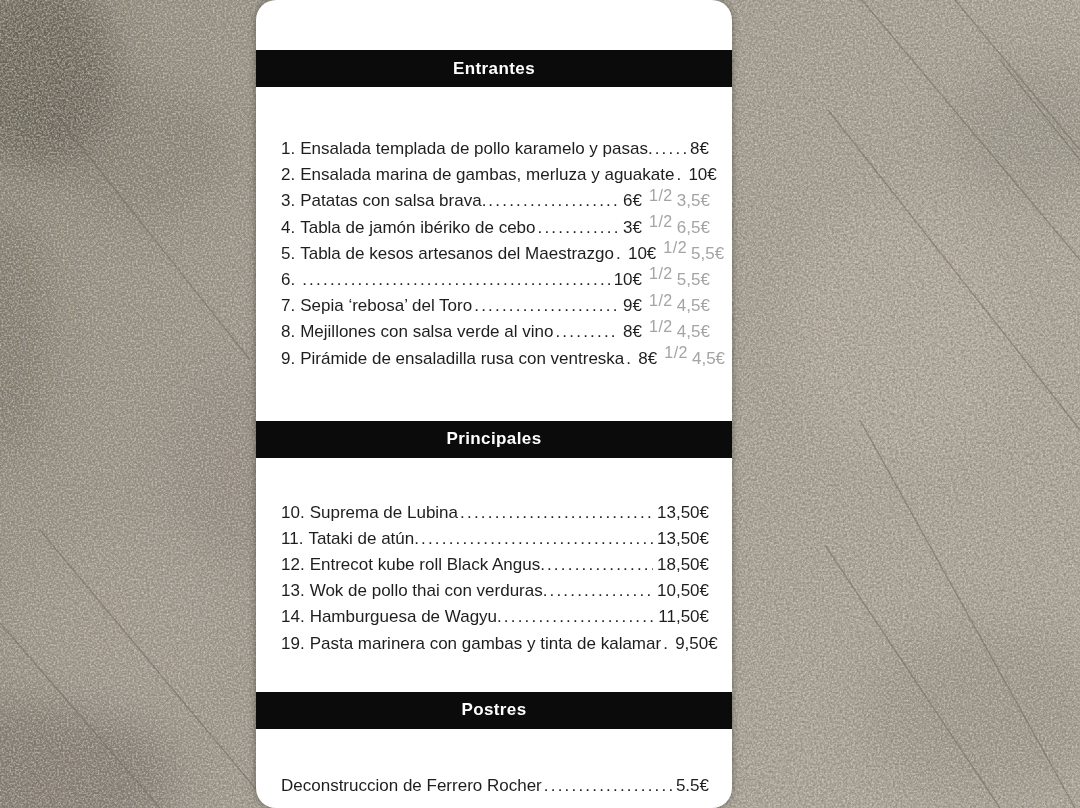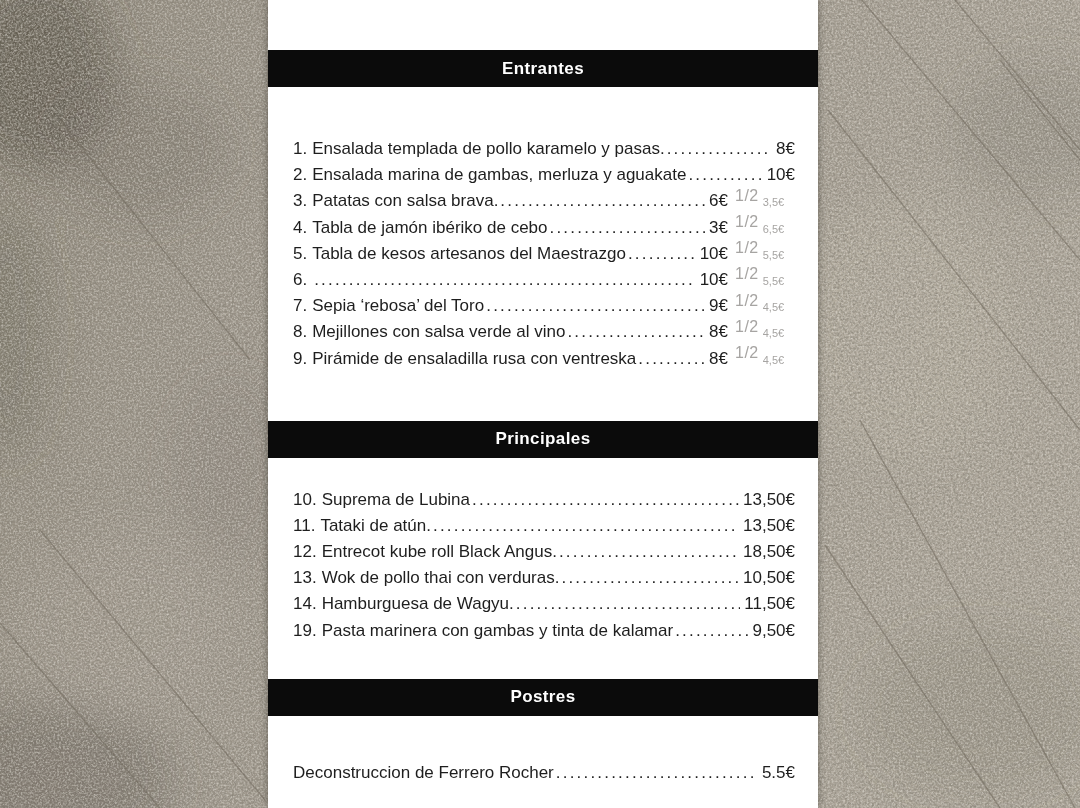--- a/index.html
+++ b/index.html
@@ -8,27 +8,28 @@
     position: relative;
     width: 1080px;
     height: 808px;
     overflow: hidden;
     background: #9c958a;
   }
   .bg-svg { position: absolute; left: 0; top: 0; display: block; }
 
   .panel {
     position: absolute;
-    left: 268px;
+    left: 256px;
     top: 0;
-    width: 550px;
+    width: 476px;
     height: 808px;
     background: #ffffff;
     box-shadow: 0 0 7px rgba(50, 45, 38, 0.55);
     overflow: hidden;
+    border-radius: 20px;
   }
 
   .section-bar {
     height: 37px;
     background: #0b0b0b;
     display: flex;
     align-items: center;
     justify-content: center;
   }
   .section-bar .section-title {
@@ -36,21 +37,21 @@
     font-size: 17px;
     font-weight: bold;
     letter-spacing: 0.4px;
   }
   .bar-entrantes   { margin-top: 50px; }
   .bar-principales { margin-top: 46px; }
   .bar-postres     { margin-top: 32px; }
 
   .menu-list { padding: 0 23px 0 25px; }
   .list-entrantes   { margin-top: 52px; }
-  .list-principales { margin-top: 32px; }
+  .list-principales { margin-top: 45px; }
   .list-postres     { margin-top: 47px; }
 
   .row {
     display: flex;
     align-items: baseline;
     height: 26.2px;
     font-size: 17px;
     color: #1e1e1e;
     white-space: nowrap;
   }
@@ -75,21 +76,21 @@
     display: inline-flex;
     align-items: baseline;
   }
   .half-frac {
     font-size: 16px;
     position: relative;
     top: -5.5px;
     margin: 0 4px 0 7px;
     letter-spacing: 0.5px;
   }
-  .half-val { font-size: 11px; }
+  .half-val { font-size: 17px; }
 </style>
 </head>
 <body>
 
 <div class="stage">
 
   <svg class="bg-svg" width="1080" height="808" viewBox="0 0 1080 808" preserveAspectRatio="none" aria-hidden="true">
     <defs>
       <linearGradient id="baseGrad" x1="0" y1="0" x2="1" y2="0.25">
         <stop offset="0" stop-color="#8e8densome"></stop>

